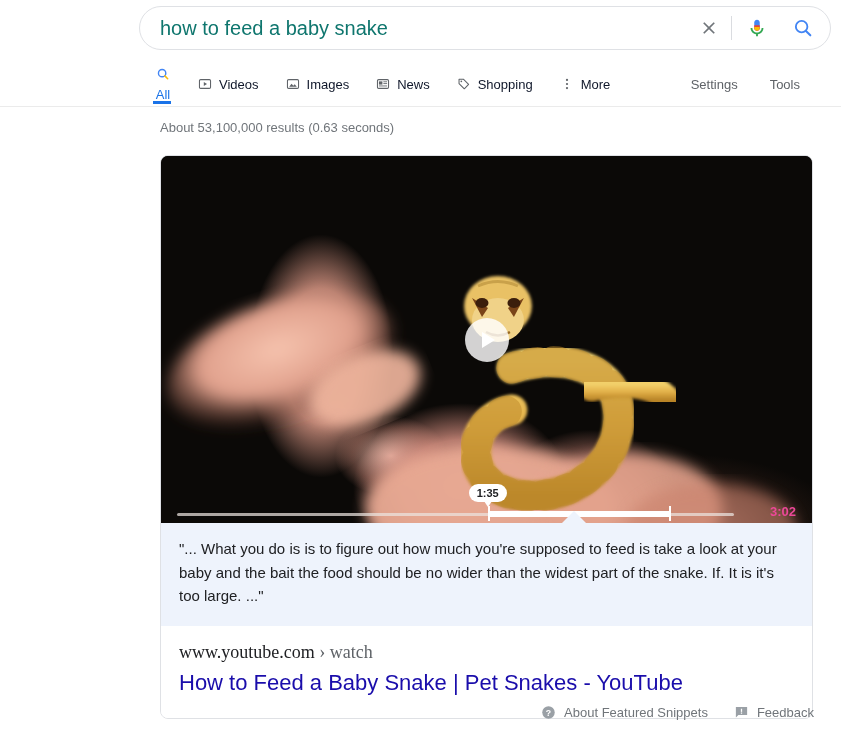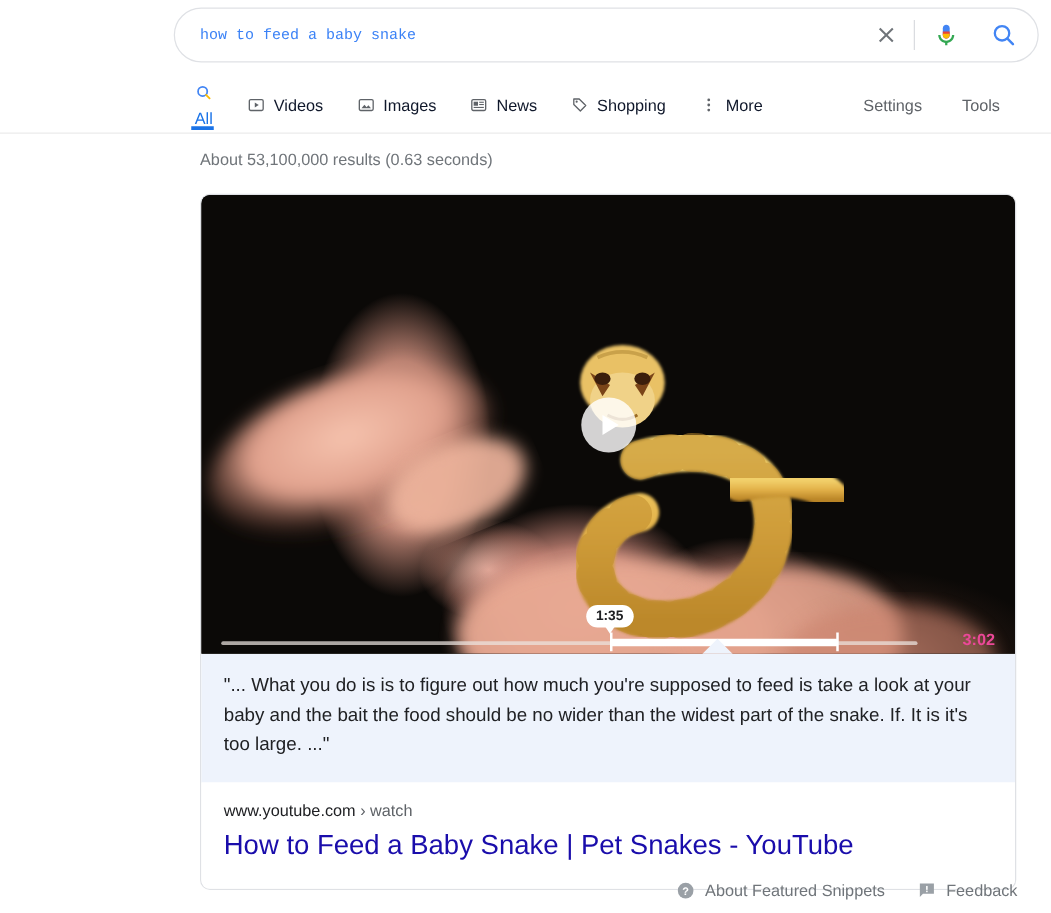--- a/index.html
+++ b/index.html
@@ -49,24 +49,24 @@
     border: 1px solid #dfe1e5;
     border-radius: 24px;
     background: #fff;
     display: flex;
     align-items: center;
   }
   .search-input {
     flex: 1;
     border: none;
     outline: none;
-    font-size: 12px;
-    color: #3b82f6;
+    font-size: 20px;
+    color: #0f766e;
     padding: 0 0 0 20px;
-    font-family: Liberation Mono, monospace;
+    font-family: Liberation Sans, sans-serif;
     background: transparent;
     height: 100%;
   }
   .clear-btn {
     width: 40px; height: 42px;
     display: flex; align-items: center; justify-content: center;
     cursor: pointer;
   }
   .sep {
     width: 1px; height: 24px; background: #dadce0;
@@ -264,23 +264,24 @@
     padding: 14px 18px 18px 18px;
     font-size: 15px;
     line-height: 1.58;
     color: #202124;
   }
   .result {
     background: #fff;
     padding: 14px 18px 20px 18px;
   }
   .url {
-    font-size: 13px;
+    font-size: 18px;
     color: #202124;
     line-height: 1.4;
+    font-family: Liberation Serif, serif;
   }
   .url .path { color: #5f6368; }
   .title {
     margin-top: 3px;
     font-size: 22px;
     color: #1a0dab;
     line-height: 1.35;
     cursor: pointer;
   }
 

